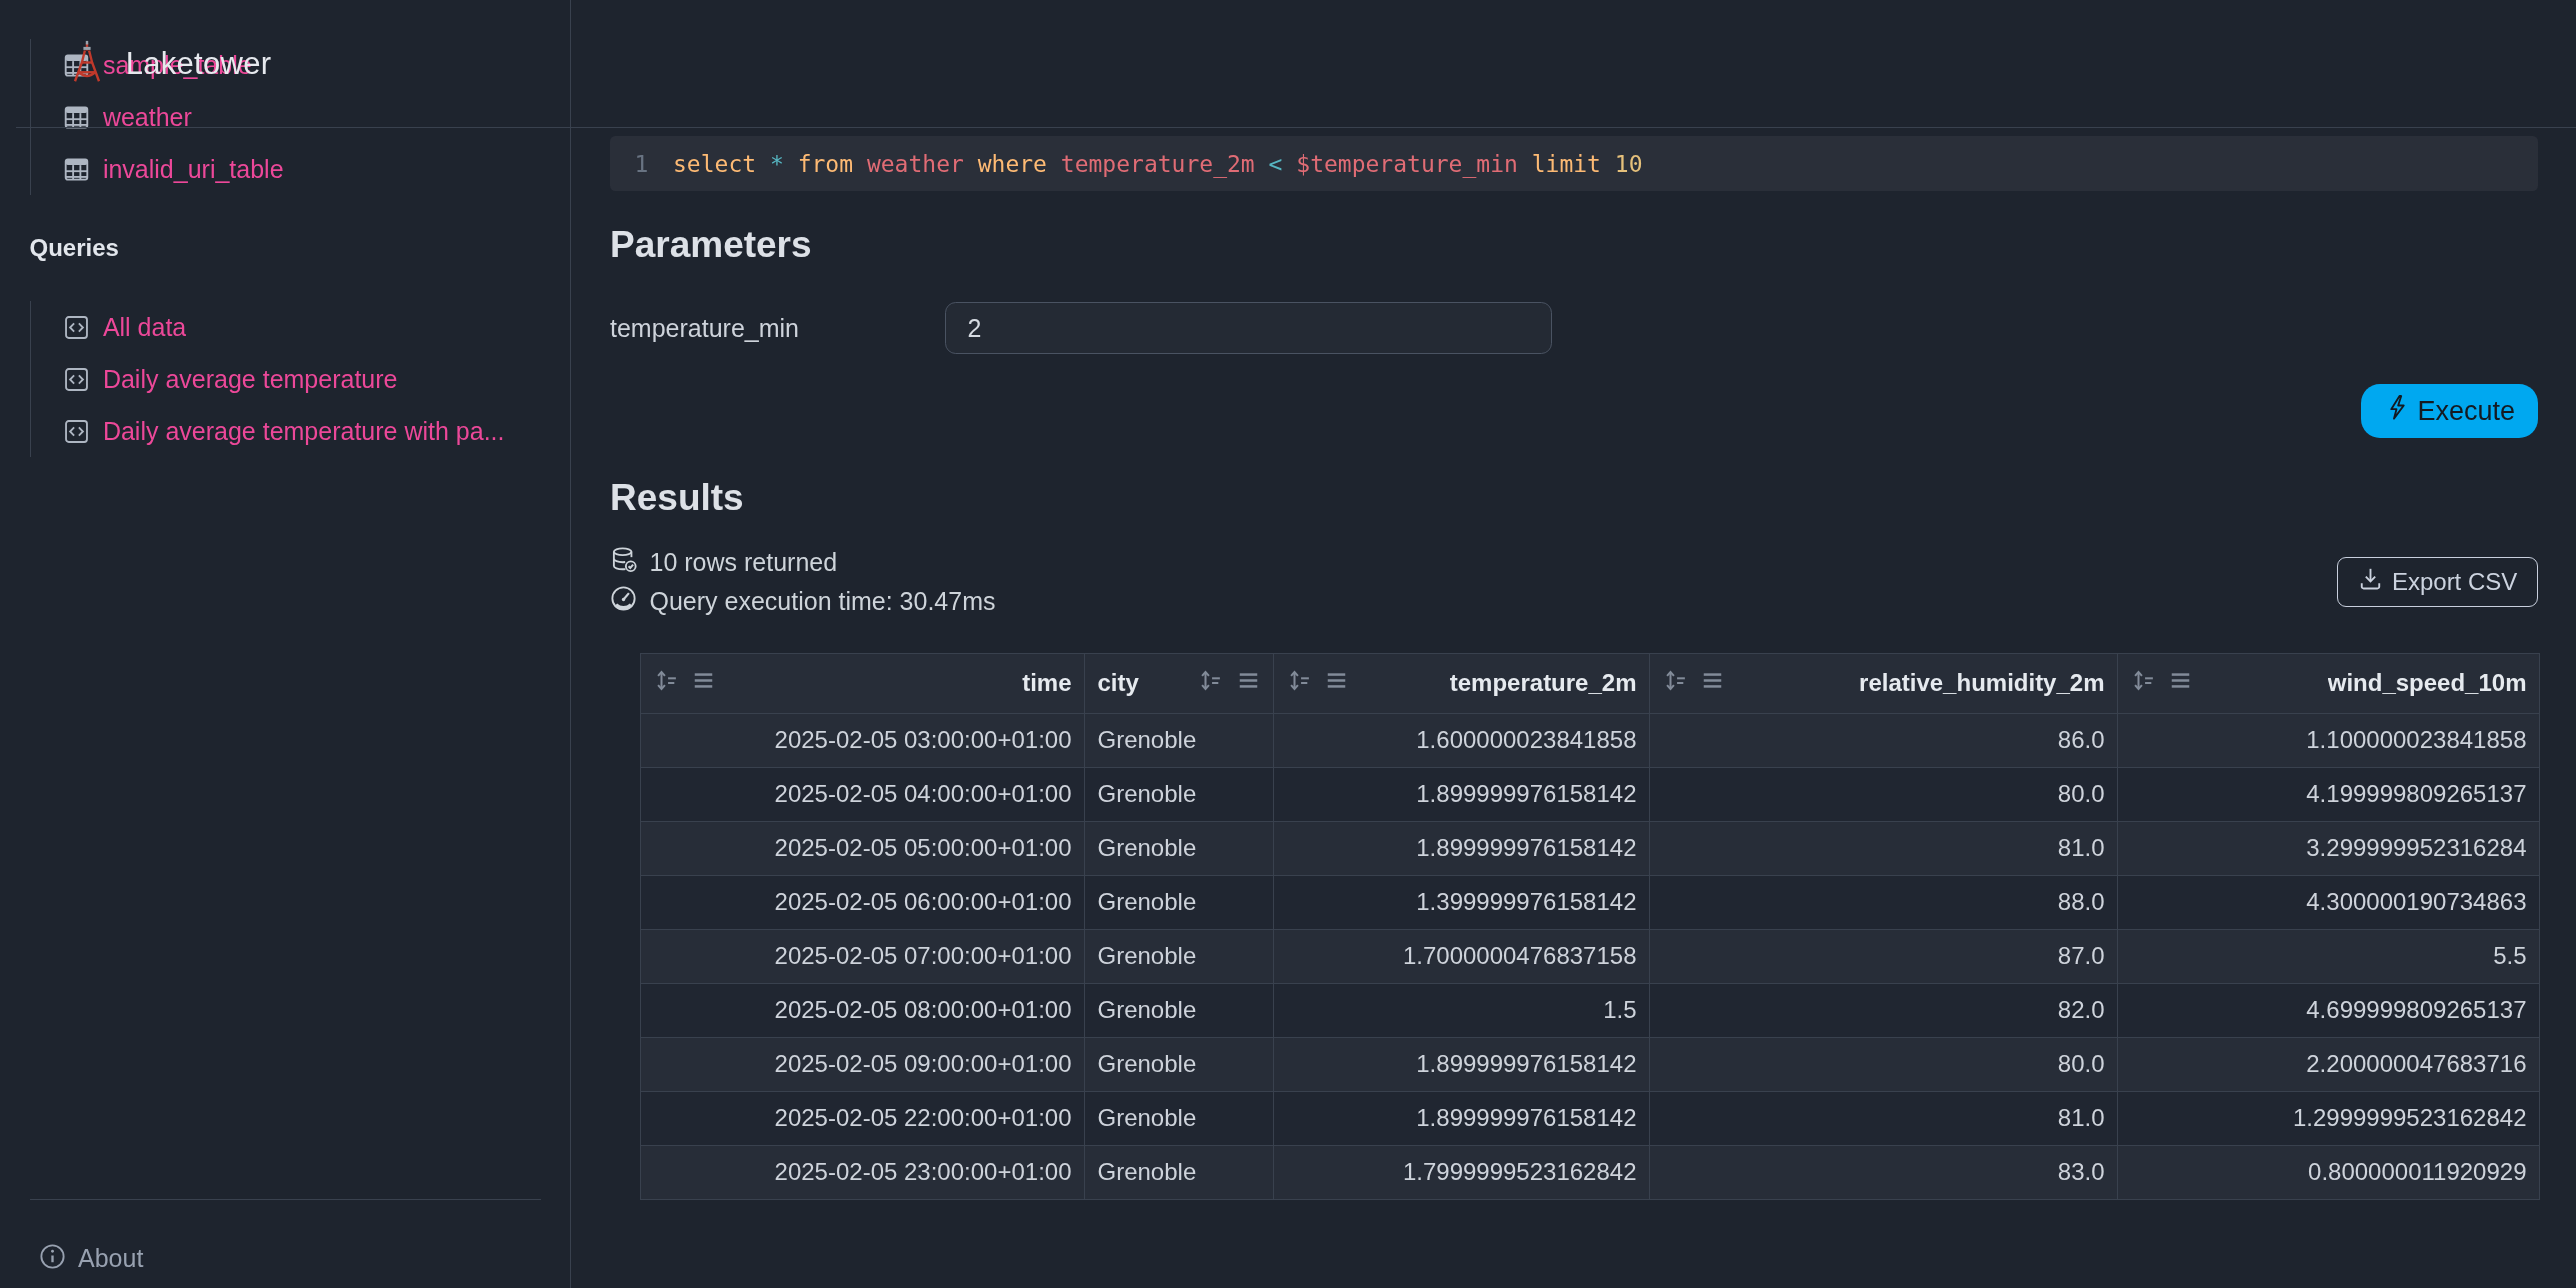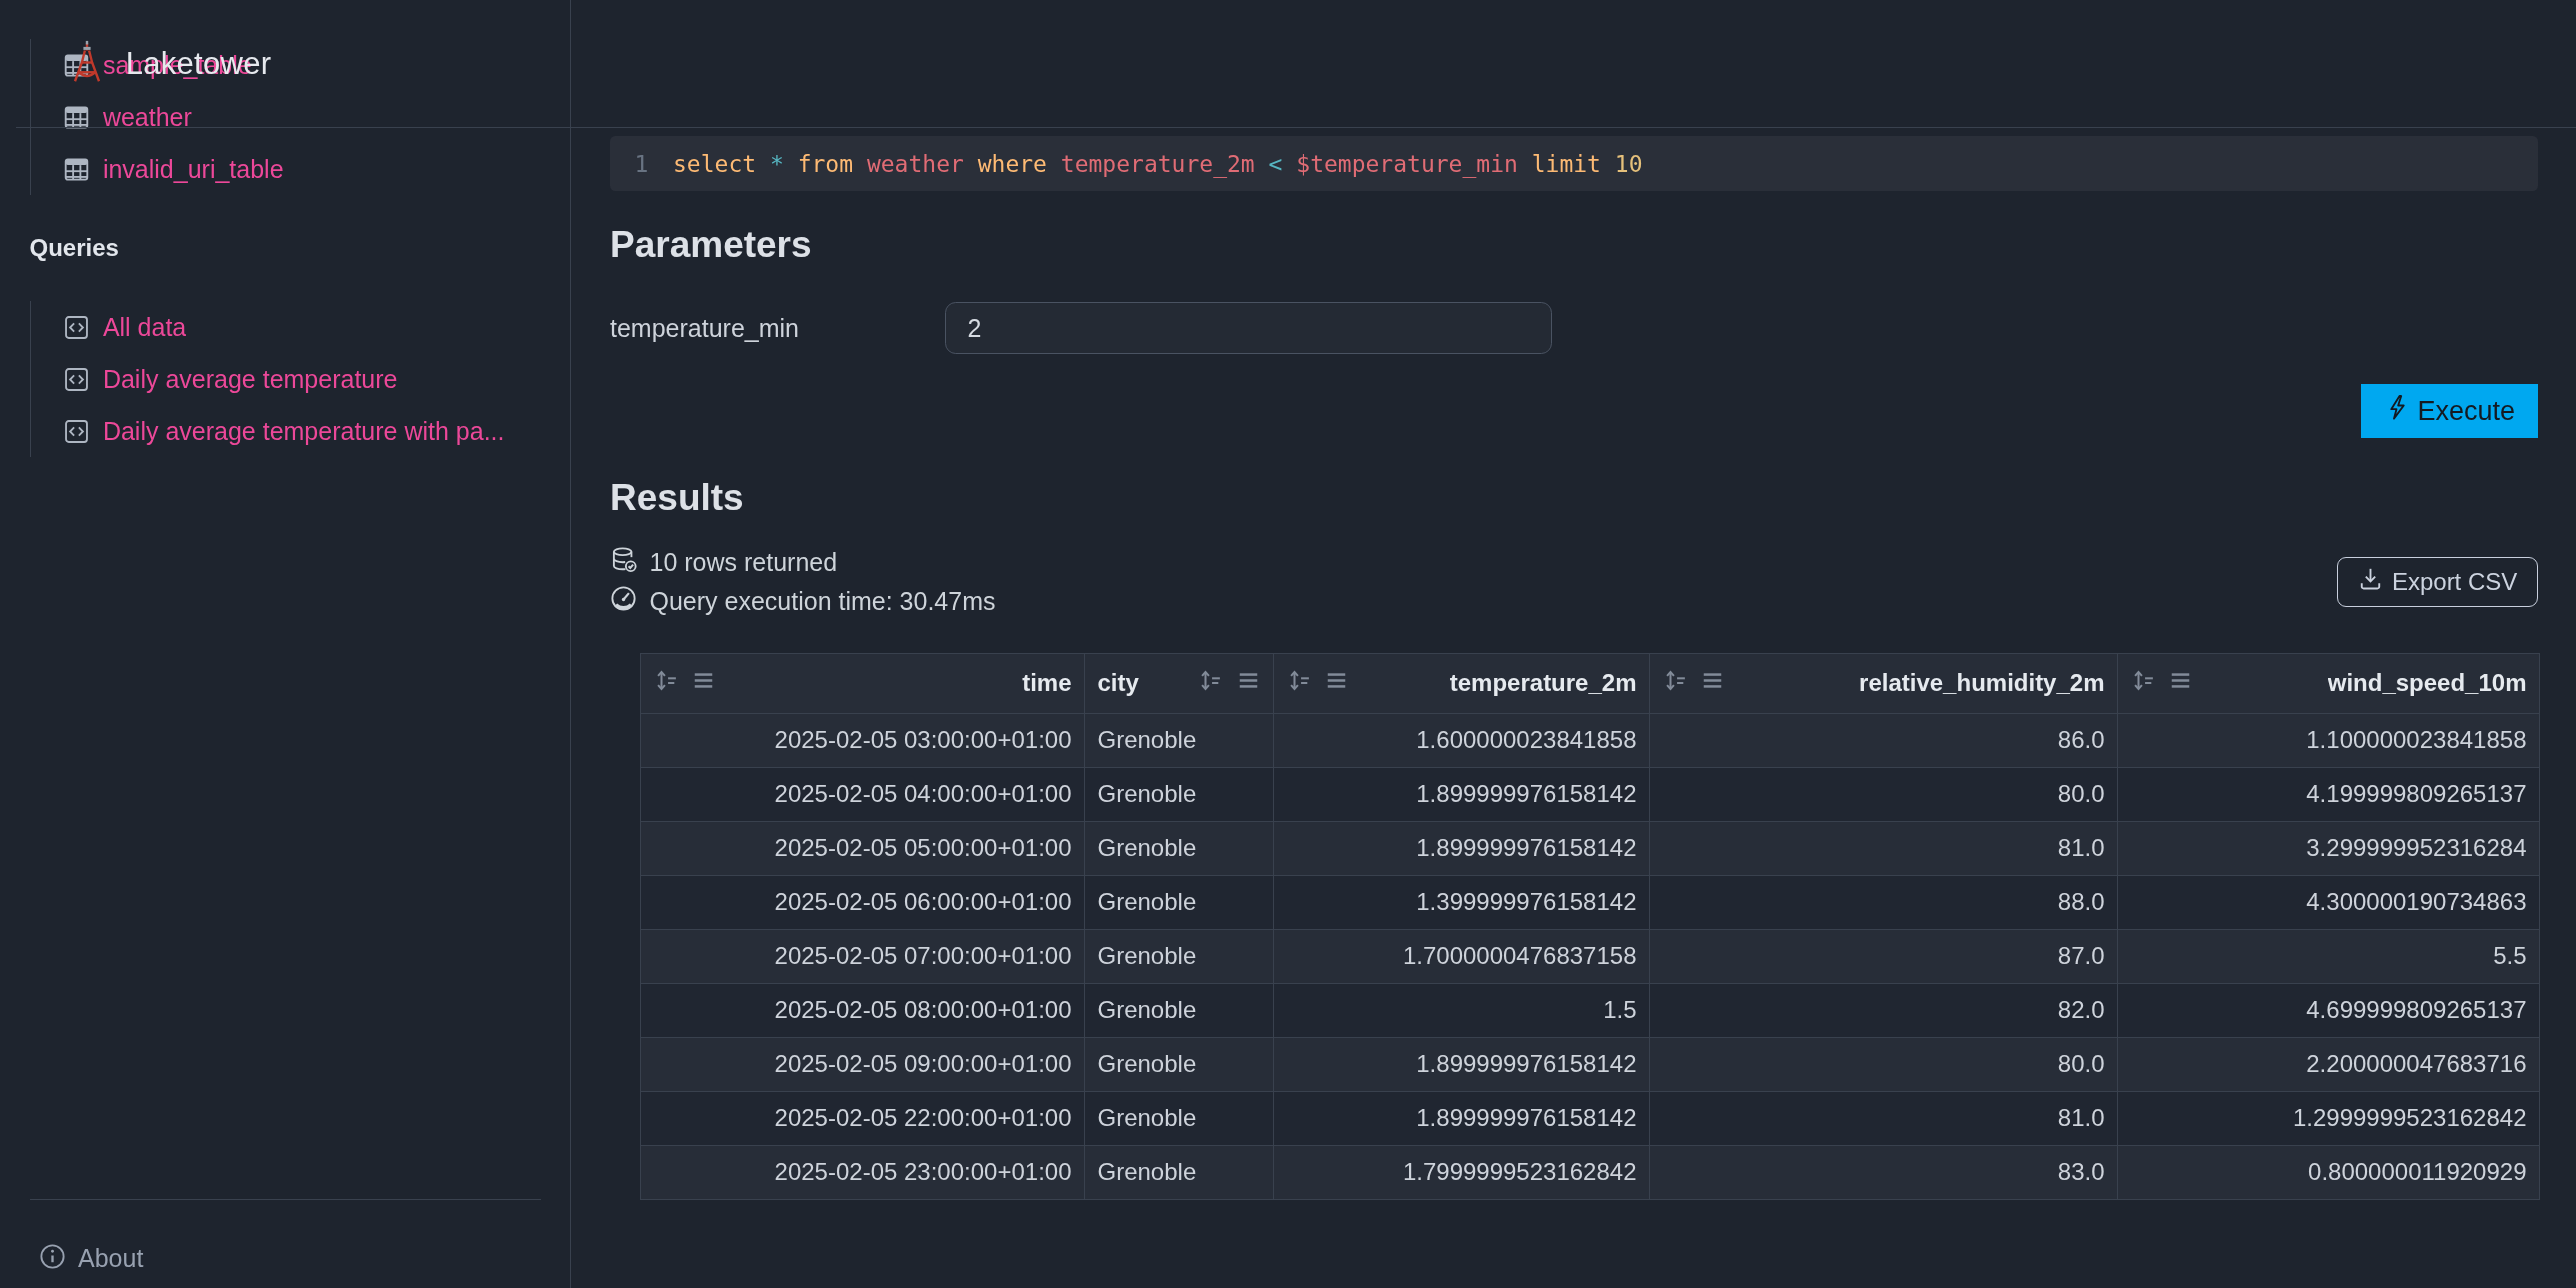--- a/index.html
+++ b/index.html
@@ -45,21 +45,21 @@
   .param-row{margin-top:34px;display:flex;align-items:center;}
   .param-label{flex:0 0 335px;font-size:25px;color:#ced3db;}
   .param-input{
     width:607px;height:52px;border-radius:10.7px;border:1.8px solid #4a5362;background:#242a34;
     color:#d6dbe2;font-size:25px;padding:0 21.5px;outline:none;
     font-family:"Liberation Sans",sans-serif;
   }
   
   .execute-row{margin-top:30px;display:flex;justify-content:flex-end;}
   .btn-execute{
-    display:flex;align-items:center;gap:6px;height:54px;padding:0 23px;border:none;border-radius:0;
+    display:flex;align-items:center;gap:6px;height:54px;padding:0 23px;border:none;border-radius:19px;
     background:#00a8f0;color:#141a21;font-size:27px;cursor:pointer;
     font-family:"Liberation Sans",sans-serif;
   }
   
   .results-meta-row{margin-top:21.5px;display:flex;justify-content:space-between;align-items:center;}
   .meta-lines{display:flex;flex-direction:column;}
   .meta-line{display:flex;align-items:center;gap:12.5px;height:39px;font-size:25px;color:#ced4da;}
   .btn-export{
     display:flex;align-items:center;gap:9px;height:50px;padding:0 19.7px;border-radius:9px;
     background:transparent;border:1.8px solid #c8cfdd;color:#ccd3df;font-size:24px;cursor:pointer;

